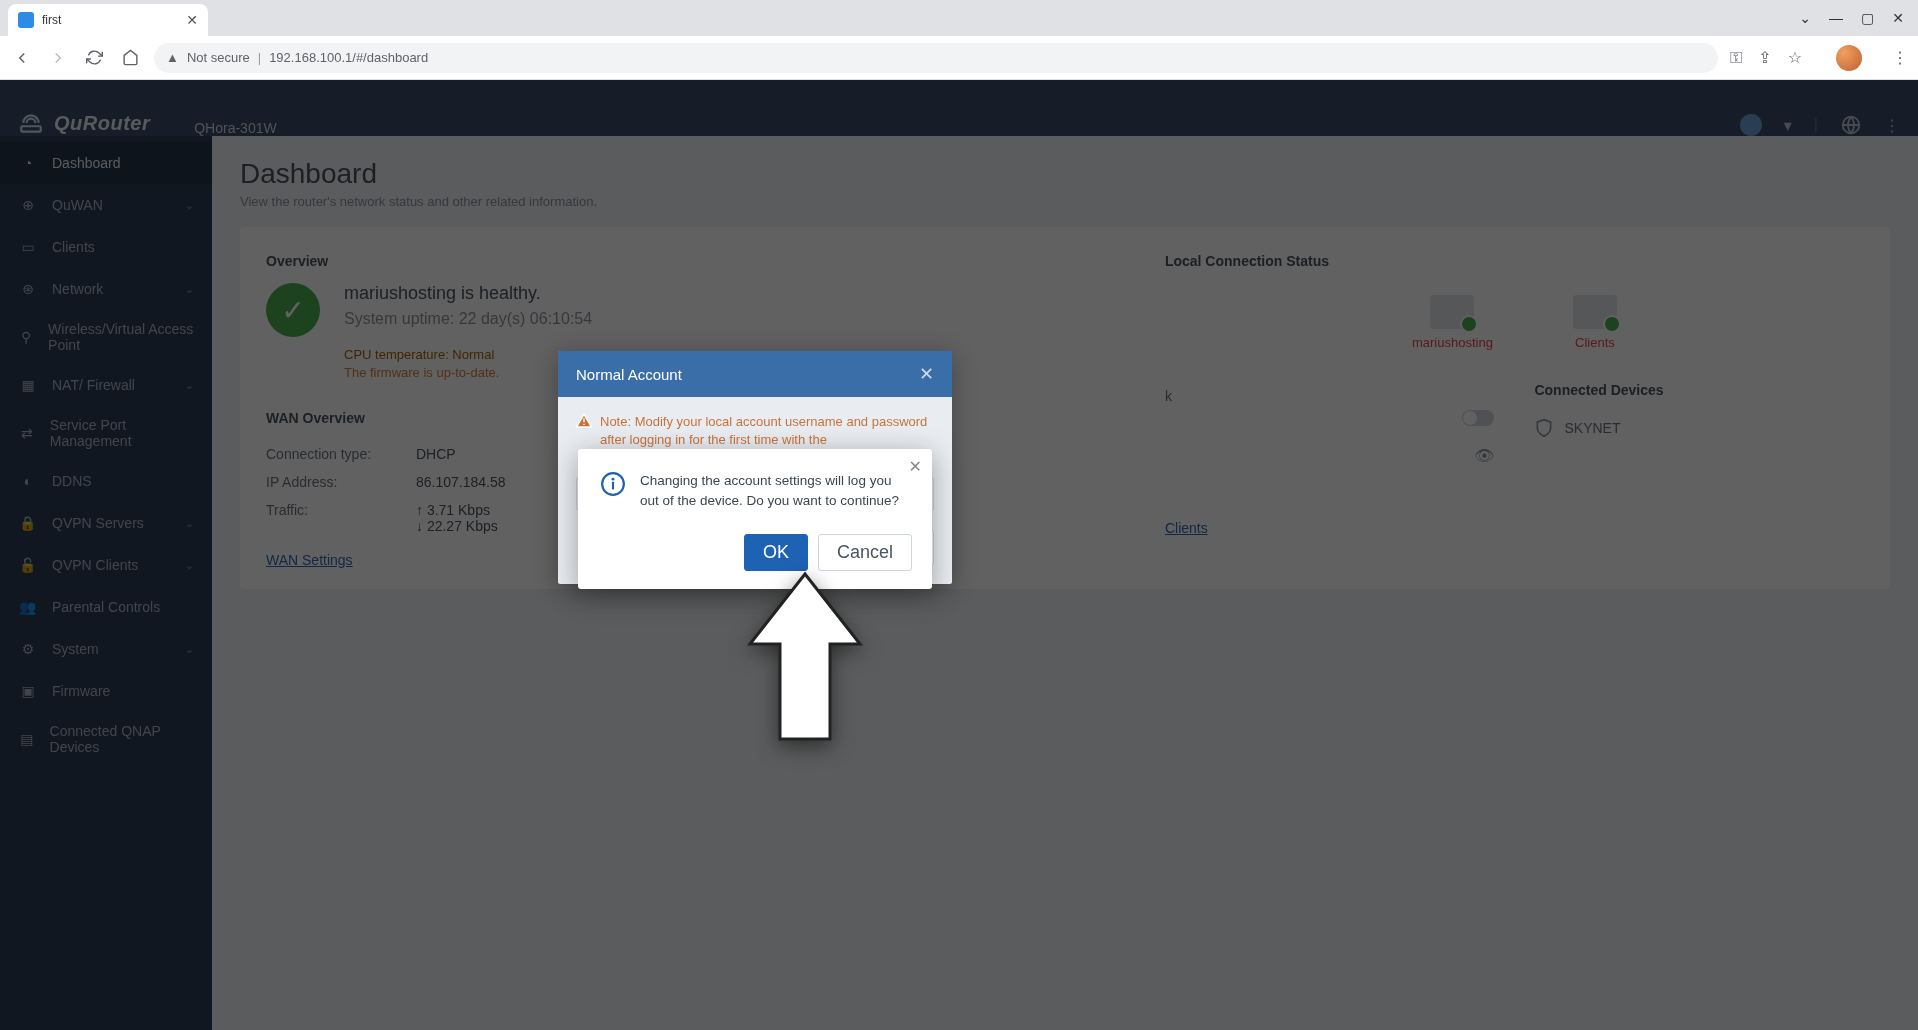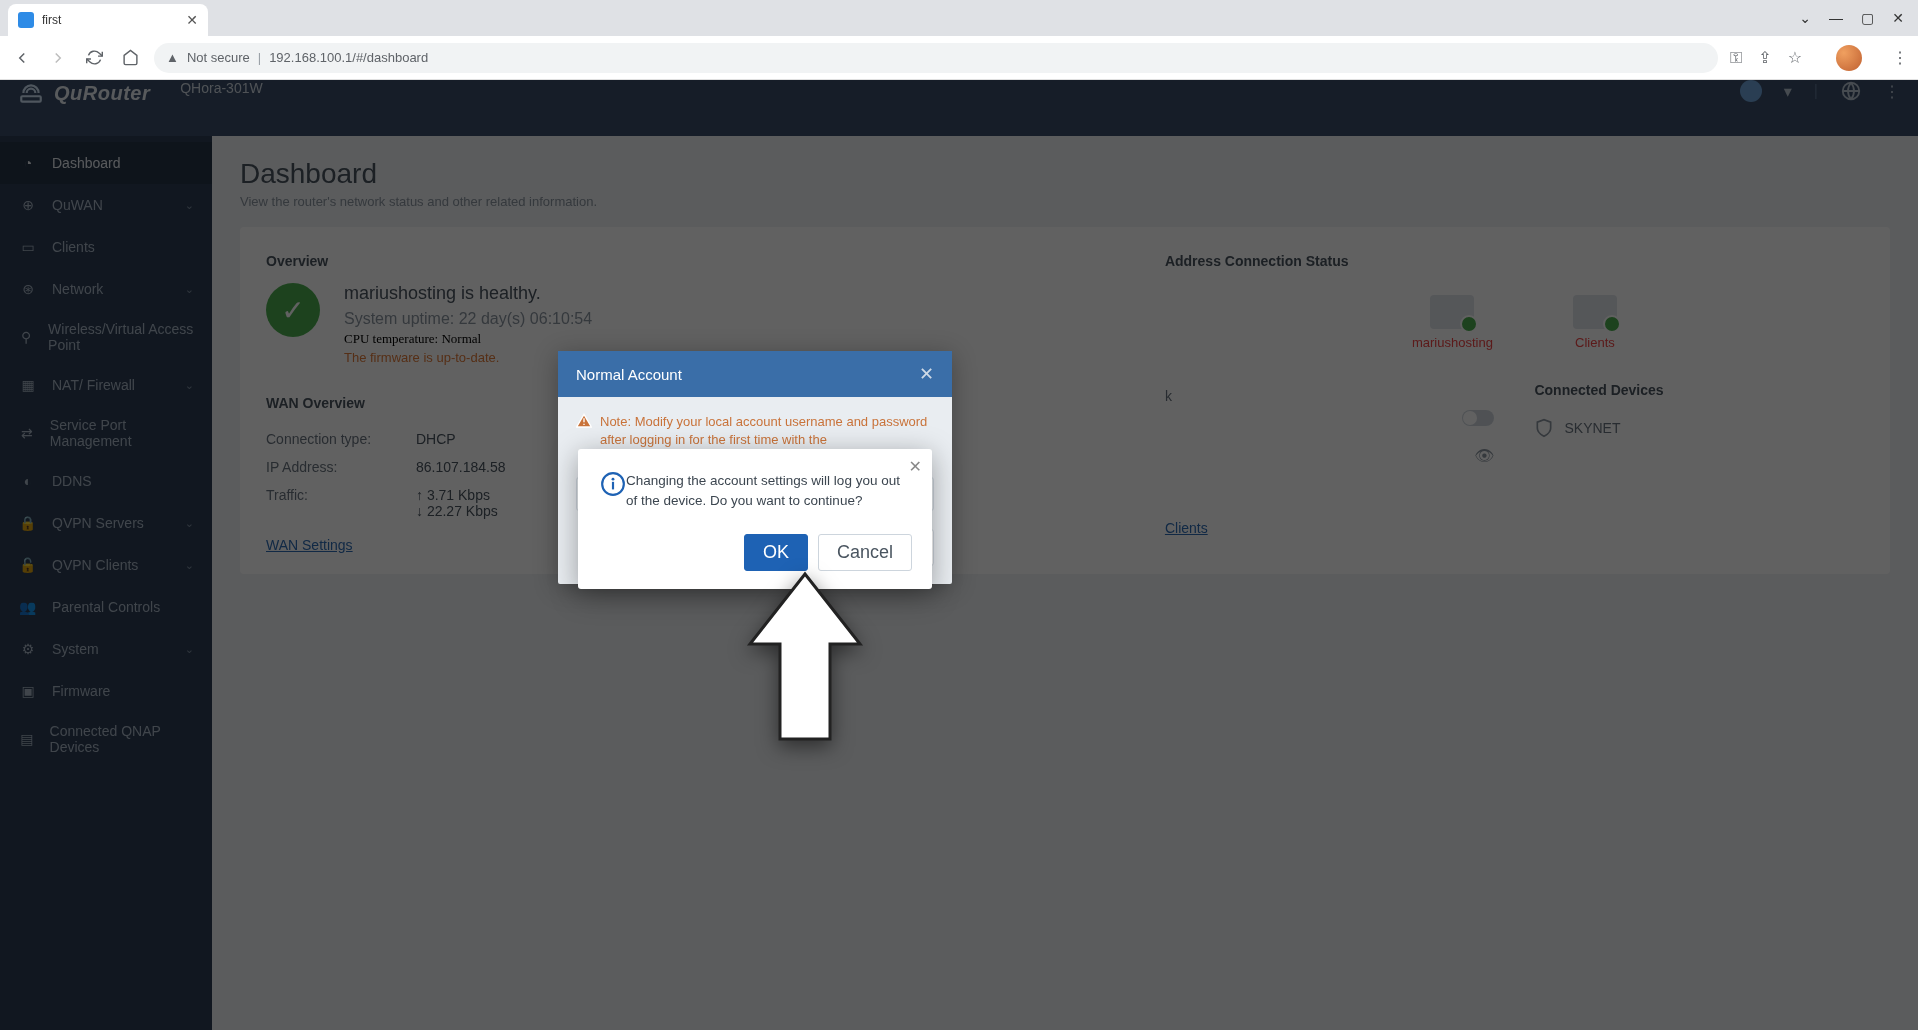--- a/index.html
+++ b/index.html
@@ -20,21 +20,21 @@
 .addr-bar { flex: 1; height: 30px; background: #f1f3f4; border-radius: 15px; display: flex; align-items: center; padding: 0 12px; gap: 8px; font-size: 13px; color: #5f6368; }
 .addr-bar .secure-icon { font-size: 13px; }
 .addr-right { display: flex; gap: 16px; align-items: center; color: #5f6368; }
 .avatar { width: 26px; height: 26px; border-radius: 50%; background: radial-gradient(circle at 30% 30%, #f0a060, #c06030); margin-left: 18px; }
 
 
 .viewport { position: relative; flex: 1; background: #eef1f4; overflow: hidden; }
 
 
 .app { width: 100%; height: 100%; display: flex; flex-direction: column; }
-.app-header { height: 56px; background: #3a4e6a; display: flex; align-items: flex-start; padding: 0 18px; gap: 22px; color: #e6ecf2; }
+.app-header { height: 56px; background: #3a4e6a; display: flex; align-items: flex-end; padding: 0 18px; gap: 36px; color: #e6ecf2; }
 .app-logo { display: flex; align-items: center; gap: 10px; }
 .logo-icon { width: 26px; height: 26px; }
 .logo-text { font-size: 20px; font-weight: 600; font-style: italic; letter-spacing: 0.5px; }
 .model-text { font-size: 14px; color: #cfd8e2; margin-left: 8px; }
 .header-right { margin-left: auto; display: flex; align-items: center; gap: 22px; color: #b8c4d2; }
 .header-right .user-ic { width: 22px; height: 22px; border-radius: 50%; background: #6fa3da; }
 
 .app-body { flex: 1; display: flex; }
 .sidebar { width: 212px; background: #2d3e55; color: #a9b6c6; padding-top: 6px; }
 .side-item { display: flex; align-items: center; gap: 14px; padding: 11px 18px; font-size: 14px; cursor: pointer; position: relative; }
@@ -44,21 +44,21 @@
 
 .main { flex: 1; background: #eef1f4; padding: 22px 28px; overflow: auto; }
 .page-title { font-size: 28px; color: #4a5560; font-weight: 400; }
 .page-sub { font-size: 13px; color: #8b95a0; margin-top: 4px; }
 .card { background: #fff; border-radius: 4px; margin-top: 18px; padding: 20px 26px; }
 .card h3 { font-size: 14px; color: #4a5560; font-weight: 700; margin-bottom: 14px; }
 .overview-row { display: flex; gap: 24px; align-items: flex-start; }
 .health-badge { width: 54px; height: 54px; border-radius: 50%; background: #4caf50; display: flex; align-items: center; justify-content: center; color: #fff; font-size: 28px; }
 .health-text .t1 { font-size: 18px; color: #4a5560; }
 .health-text .t2 { font-size: 16px; color: #8b95a0; margin-top: 6px; }
-.health-text .t3 { font-size: 13px; color: #000000; margin-top: 3px; font-family: Liberation Serif, serif; }
+.health-text .t3 { font-size: 13px; color: #a16207; margin-top: 19px; }
 .health-text .t4 { font-size: 13px; color: #e07b3a; margin-top: 3px; }
 
 .two-col { display: flex; gap: 40px; margin-top: 6px; }
 .col { flex: 1; }
 .row-line { display: flex; padding: 6px 0; font-size: 14px; }
 .row-line .k { width: 150px; color: #6b7580; }
 .row-line .v { color: #4a5560; }
 .link-small { color: #2f6db5; font-size: 14px; text-decoration: underline; cursor: pointer; margin-top: 12px; display: inline-block; }
 
 .dev-status { display: flex; gap: 80px; justify-content: center; padding: 12px 0 20px; }
@@ -80,21 +80,21 @@
 .note-box { color: #c9733a; font-size: 13px; display: flex; gap: 8px; line-height: 1.4; }
 .note-ic { flex-shrink: 0; }
 .pw-input { margin-top: 28px; width: 100%; height: 34px; border: 1px solid #cdd5dd; border-radius: 3px; padding: 0 10px; font-size: 13px; display:flex; align-items:center; color:#555; letter-spacing:2px; }
 .modal-local .m-foot { display: flex; justify-content: flex-end; gap: 10px; padding: 0 18px 18px; }
 .btn { padding: 7px 18px; font-size: 18px; border-radius: 3px; cursor: pointer; border: 1px solid #cdd5dd; background: #fff; color: #4a5560; }
 .btn.primary { background: #1e62b4; border-color: #1e62b4; color: #fff; }
 
 
 .modal-confirm { position: absolute; left: 578px; top: 369px; width: 354px; background: #fff; border-radius: 3px; box-shadow: 0 6px 28px rgba(0,0,0,0.35); }
 .modal-confirm .c-close { position: absolute; right: 10px; top: 8px; color: #888; font-size: 16px; cursor: pointer; }
-.modal-confirm .c-body { display: flex; padding: 22px 22px 10px; }
+.modal-confirm .c-body { display: flex; gap: 14px; padding: 22px 22px 10px; }
 .info-ic { width: 26px; height: 26px; flex-shrink: 0; }
 .c-text { font-size: 13.5px; color: #3c4650; line-height: 1.45; }
 .c-foot { display: flex; justify-content: flex-end; gap: 10px; padding: 14px 20px 18px; }
 
 
 .arrow-anno { position: absolute; left: 740px; top: 484px; filter: drop-shadow(0 6px 10px rgba(0,0,0,0.5)); pointer-events: none; }
 
 svg { display: block; }
 </style>
 </head>
@@ -268,21 +268,21 @@
                     <span class="v">86.107.184.58</span>
                   </div>
                 <div class="row-line">
                     <span class="k">Traffic:</span>
                     <span class="v"><span>↑ 3.71 Kbps</span><br><span>↓ 22.27 Kbps</span></span>
                   </div>
                 <a class="link-small">WAN Settings</a>
               </div>
 
               <div class="col">
-                <h3>Address Connection Status</h3>
+                <h3>Local Connection Status</h3>
                 <div class="dev-status">
                   <div class="dev-node">
                     <div class="dev-icon"></div>
                     <span>mariushosting</span>
                   </div>
                   <div class="dev-node">
                     <div class="dev-icon"></div>
                     <span>Clients</span>
                   </div>
                 </div>

